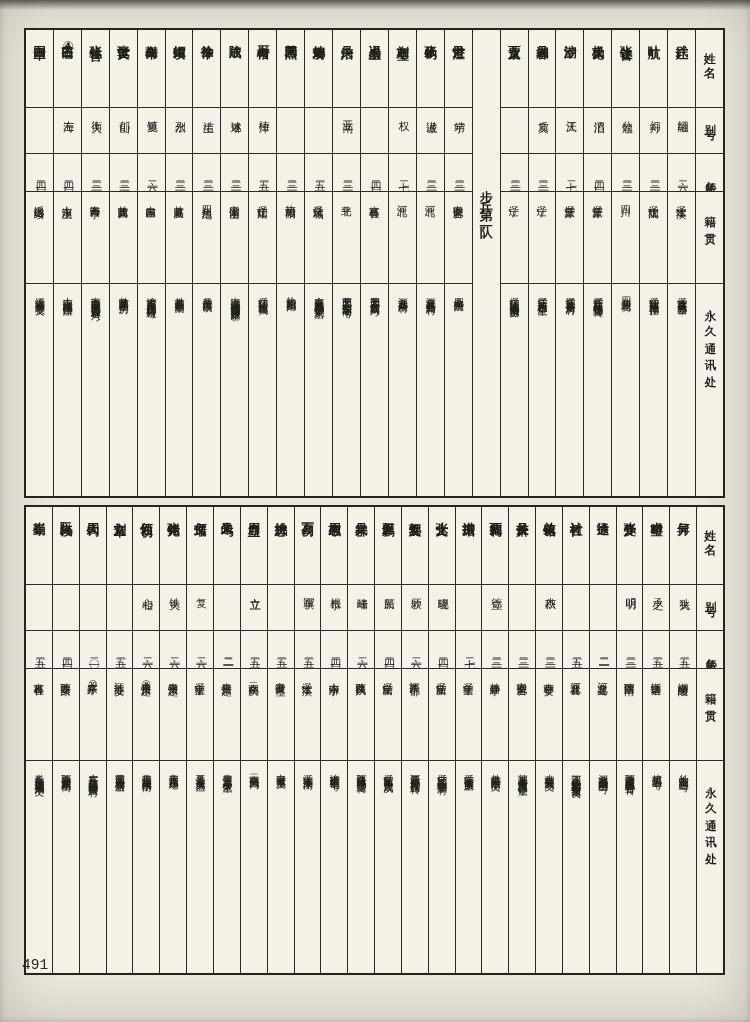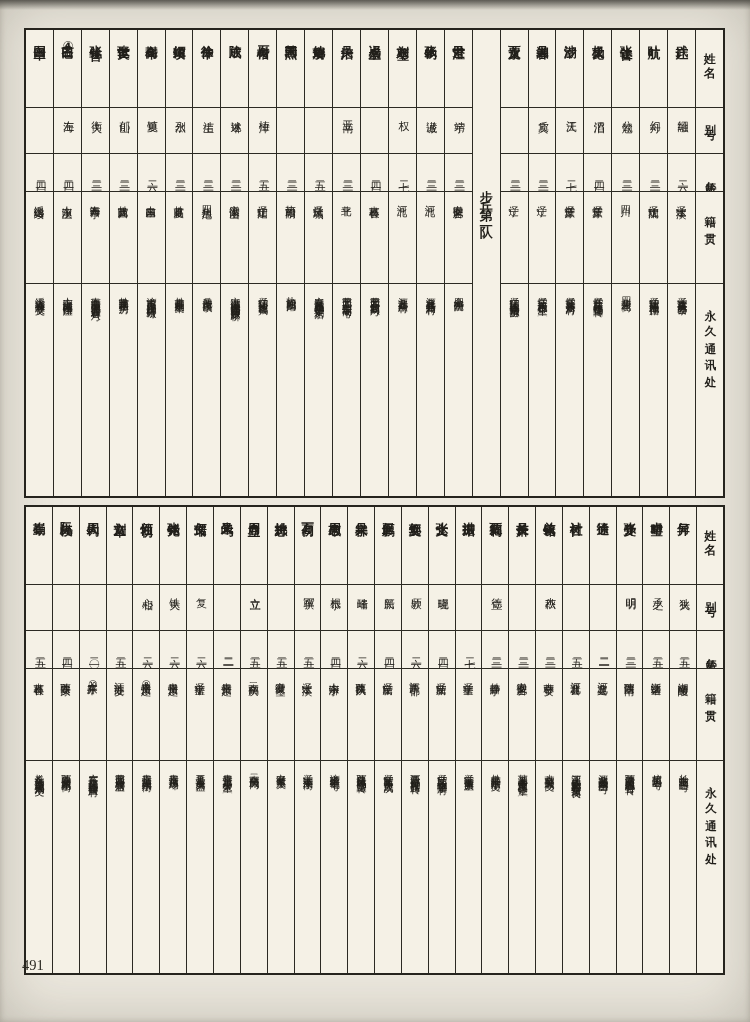--- a/index.html
+++ b/index.html
@@ -44,21 +44,21 @@
   .label-cell.c-alias{letter-spacing:5px;padding-top:7px;font-size:11.5px;}
   .label-cell.c-age{letter-spacing:1px;font-size:11px;}
   .label-cell.c-origin{letter-spacing:17px;padding-top:15px;font-size:11.5px;}
   .label-cell.c-address{letter-spacing:17px;padding-top:15px;font-size:11.5px;}
   .section-col .section-cell{
     height:100%;border-bottom:none;
     font-size:13px;font-weight:700;letter-spacing:9px;padding-top:150px;
   }
   .page-number{
     position:absolute;left:22px;top:957px;
-    font-family:Liberation Serif, serif;font-size:14.5px;color:#2b2922;
+    font-family:Liberation Mono, monospace;font-size:14.5px;color:#2b2922;
   }
 </style>
 </head>
 <body>
 
 <div class="page">
   <div class="scan-edge-top"></div>
   <div class="sheet">
     <section class="roster-table">
         <div class="col label-col">

